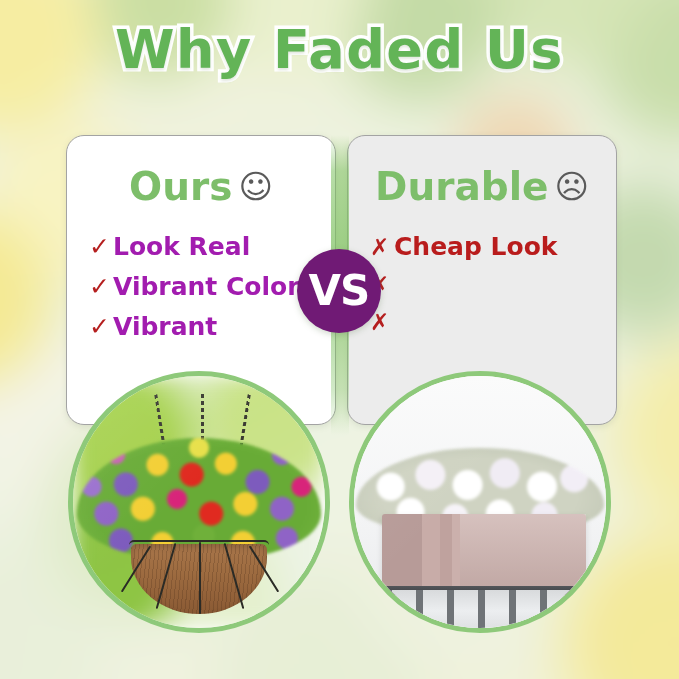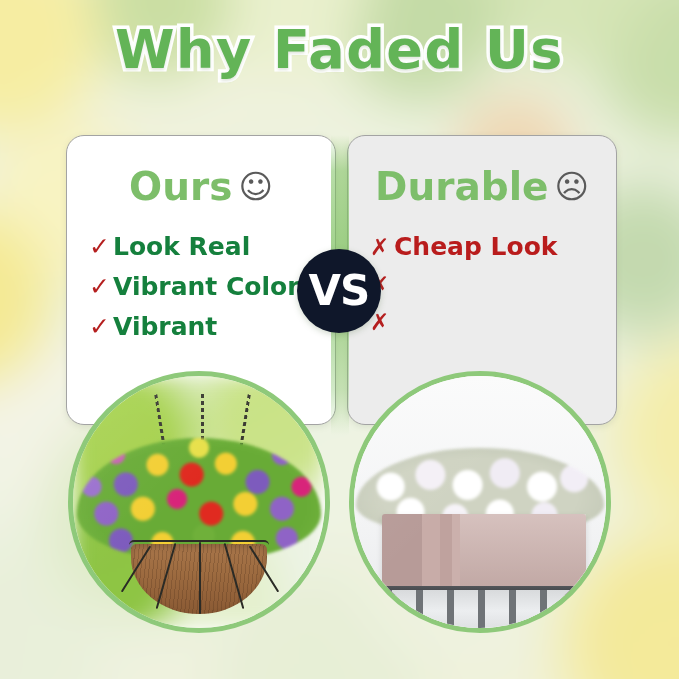--- a/index.html
+++ b/index.html
@@ -133,21 +133,21 @@
     font-family: "DejaVu Sans", sans-serif;
   }
   .mark-cross {
     color: #b51f1f;
     font-size: 23px;
     font-family: "DejaVu Sans", sans-serif;
   }
   .feature-text {
     font-size: 25px;
     font-weight: bold;
-    color: #15803d;
+    color: #a21caf;
     font-family: "DejaVu Sans", sans-serif;
   }
   #panel-others .feature-text { color: #b91c1c; }
 
   
   #vs-stem {
     position: absolute;
     left: 331px;
     top: 135px;
     width: 18px;
@@ -155,21 +155,21 @@
     background: linear-gradient(to bottom, rgba(124,192,95,0.0) 0%, rgba(124,192,95,0.55) 12%, rgba(124,192,95,0.75) 45%, rgba(124,192,95,0.35) 85%, rgba(124,192,95,0) 100%);
     z-index: 3;
   }
   #vs-badge {
     position: absolute;
     left: 297px;
     top: 249px;
     width: 84px;
     height: 84px;
     border-radius: 50%;
-    background: #0f172a;
+    background: #701a75;
     z-index: 5;
     display: flex;
     align-items: center;
     justify-content: center;
     box-shadow: 0 2px 6px rgba(90,120,75,0.28);
   }
   #vs-badge .vs-label {
     color: #ffffff;
     font-size: 42px;
     font-weight: bold;

